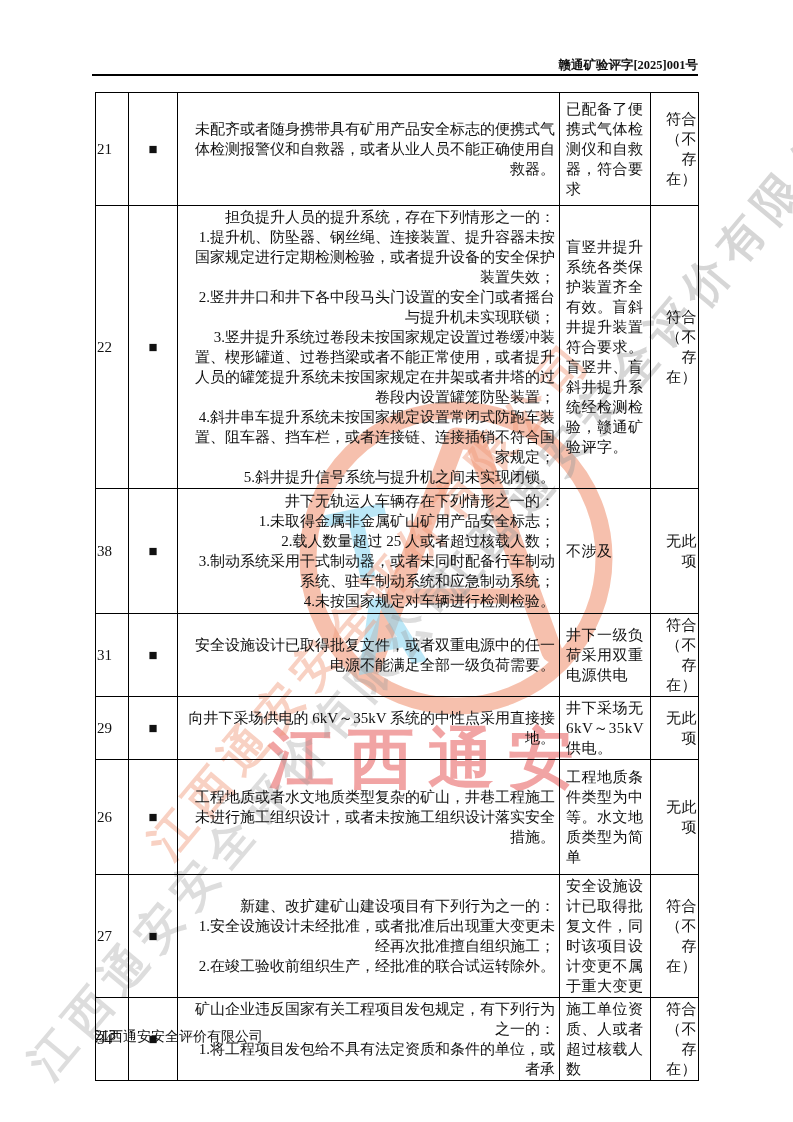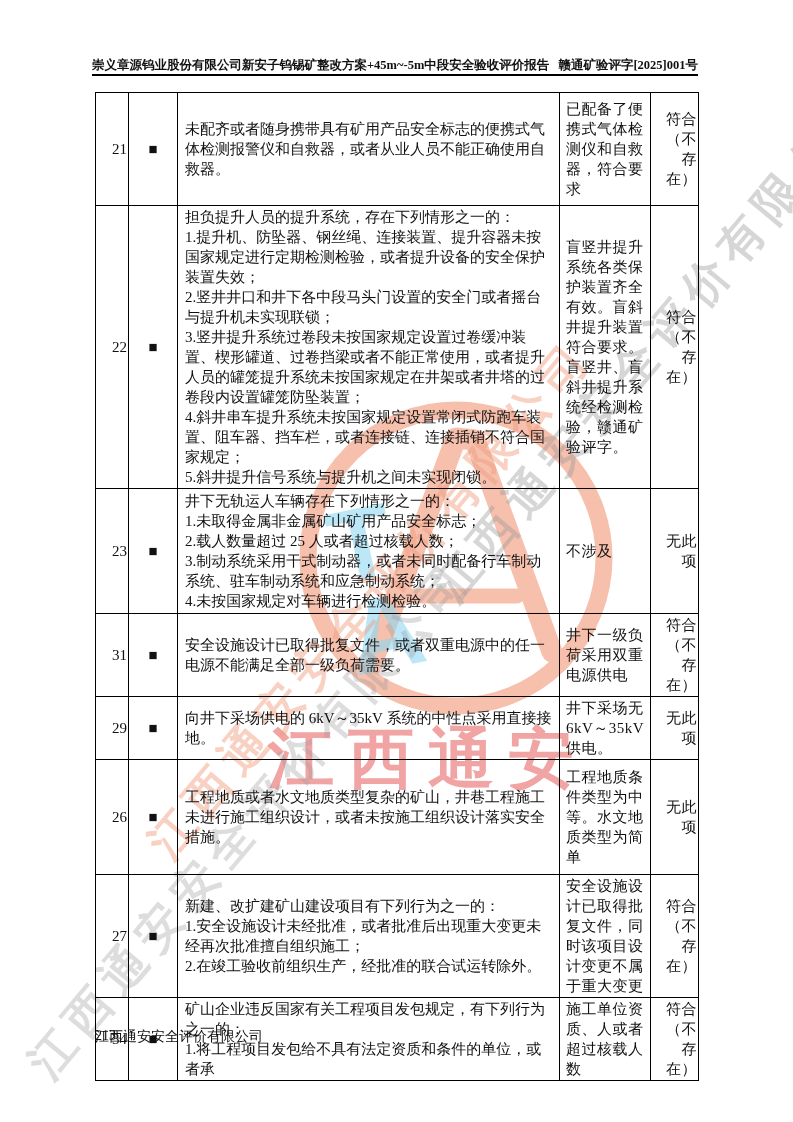--- a/index.html
+++ b/index.html
@@ -40,23 +40,23 @@
   .header .gap{flex:0 0 8px;}
   
   table.checklist{
     position:absolute;left:95px;top:92px;z-index:1;
     border-collapse:collapse;table-layout:fixed;width:603px;
   }
   table.checklist td{
     border:1px solid #000;overflow:hidden;vertical-align:middle;
     font-size:15px;line-height:20px;background:transparent;
   }
-  td.c-no{text-align:right;font-size:14.5px;}
+  td.c-no{text-align:left;font-size:14.5px;}
   td.c-checkbox{text-align:center;font-size:17px;}
-  td.c-content{white-space:pre-line;padding:1px 4px 1px 7px;text-align:left;}
+  td.c-content{white-space:pre-line;padding:1px 4px 1px 7px;text-align:right;}
   td.c-content.top{vertical-align:top;}
   td.c-evaluation{padding:1px 2px 1px 6px;text-align:left;letter-spacing:.5px;}
   td.c-conclusion{white-space:pre-line;text-align:right;letter-spacing:.5px;}
   
   .footer{position:absolute;left:95px;top:1028px;width:603px;z-index:1;font-size:14px;}
   .footer .company{position:absolute;left:0;top:0;}
   .footer .pageno{position:absolute;left:0;width:100%;text-align:left;top:0;}
 </style>
 </head>
 <body>
@@ -70,21 +70,20 @@
       <path d="M106,198 L222,198" fill="none" stroke="var(--wm-salmon,#f19b7c)" stroke-width="15" stroke-linecap="round"></path>
     </svg>
     <div class="logo-letters">TA</div>
     <div class="brand-wm">江西通安</div>
     <div class="diag diag-a">江西通安安全评价有限公司</div>
     <div class="diag diag-b">江西通安安全评价有限公司</div>
     <div class="diag diag-c">江西通安安全评价有限公司</div>
   </div>
 
   <div class="header">
-    <span>崇义章源钨业股份有限公司新安子钨锡矿整改方案+45m~-5m中段安全验收评价报告</span>
     <span class="gap"></span>
     <span>赣通矿验评字[2025]001号</span>
   </div>
 
   <table class="checklist">
     <colgroup>
       <col style="width:33px">
         <col style="width:49px">
         <col style="width:382px">
       <col style="width:91px">
@@ -108,21 +107,21 @@
 2.竖井井口和井下各中段马头门设置的安全门或者摇台与提升机未实现联锁；
 3.竖井提升系统过卷段未按国家规定设置过卷缓冲装置、楔形罐道、过卷挡梁或者不能正常使用，或者提升人员的罐笼提升系统未按国家规定在井架或者井塔的过卷段内设置罐笼防坠装置；
 4.斜井串车提升系统未按国家规定设置常闭式防跑车装置、阻车器、挡车栏，或者连接链、连接插销不符合国家规定；
 5.斜井提升信号系统与提升机之间未实现闭锁。</td>
           <td class="c-evaluation">盲竖井提升系统各类保护装置齐全有效。盲斜井提升装置符合要求。盲竖井、盲斜井提升系统经检测检验，赣通矿验评字。</td>
           <td class="c-conclusion">符合
 （不
 存在）</td>
         </tr>
         <tr style="height: 125px;">
-          <td class="c-no">23</td>
+          <td class="c-no">38</td>
           <td class="c-checkbox">■</td>
           <td class="c-content">井下无轨运人车辆存在下列情形之一的：
 1.未取得金属非金属矿山矿用产品安全标志；
 2.载人数量超过 25 人或者超过核载人数；
 3.制动系统采用干式制动器，或者未同时配备行车制动系统、驻车制动系统和应急制动系统；
 4.未按国家规定对车辆进行检测检验。</td>
           <td class="c-evaluation">不涉及</td>
           <td class="c-conclusion">无此
 项</td>
         </tr>

